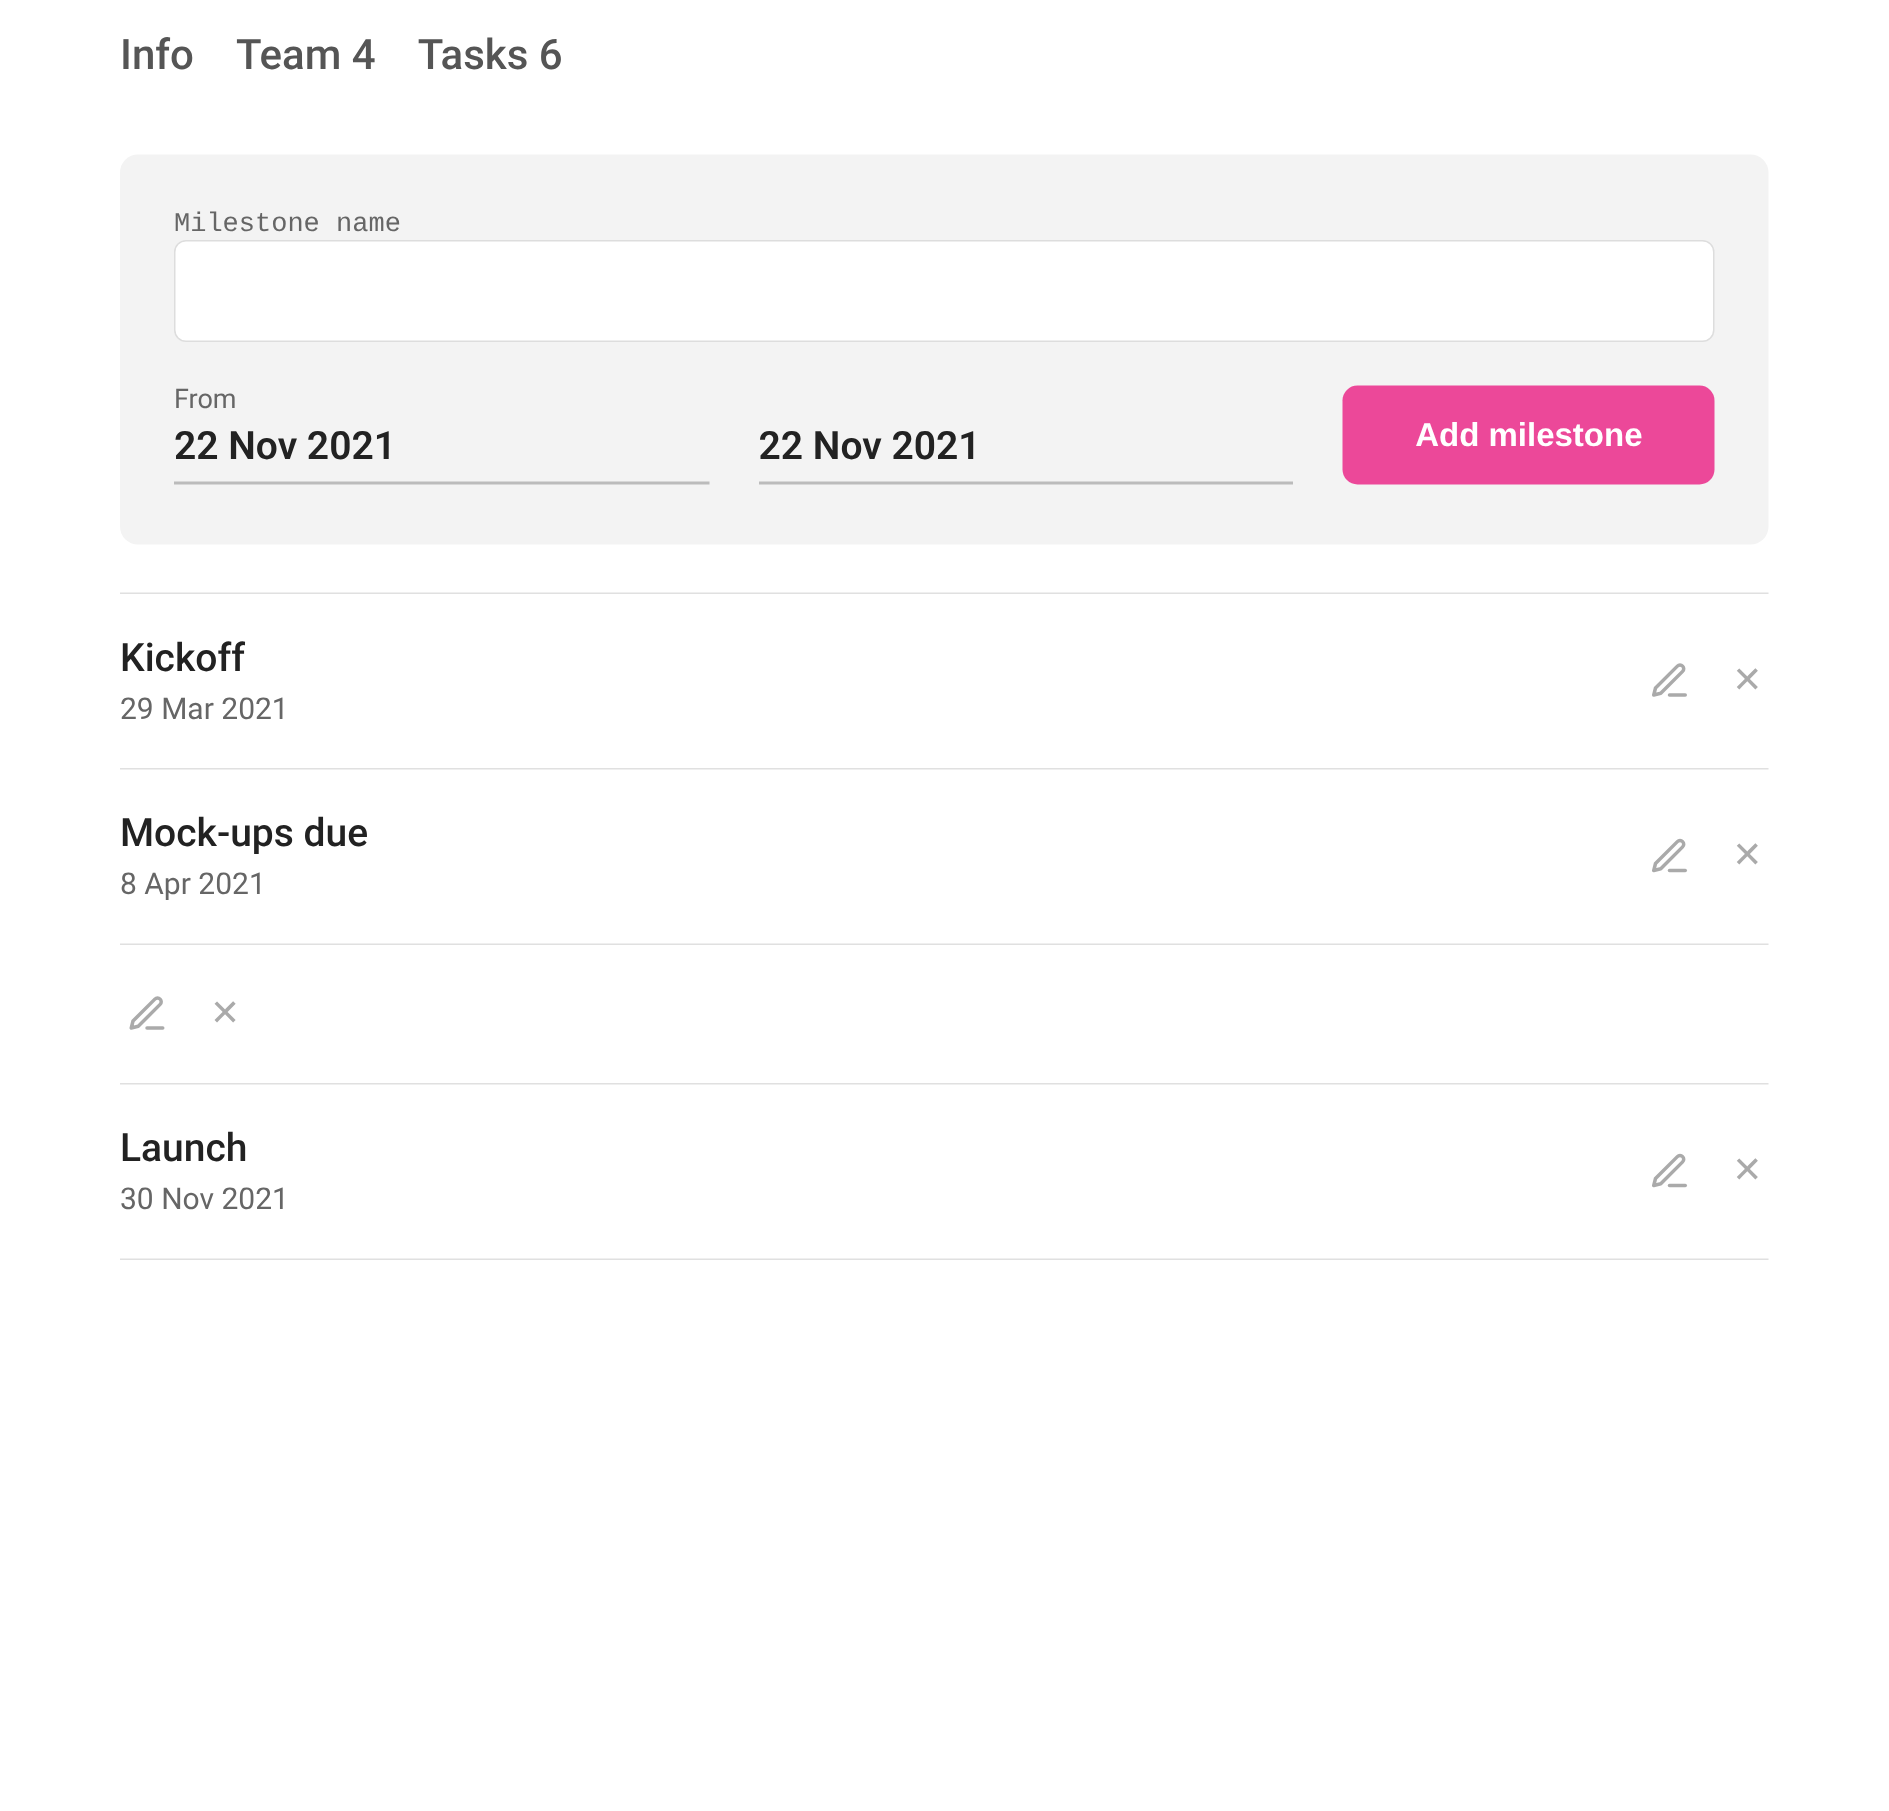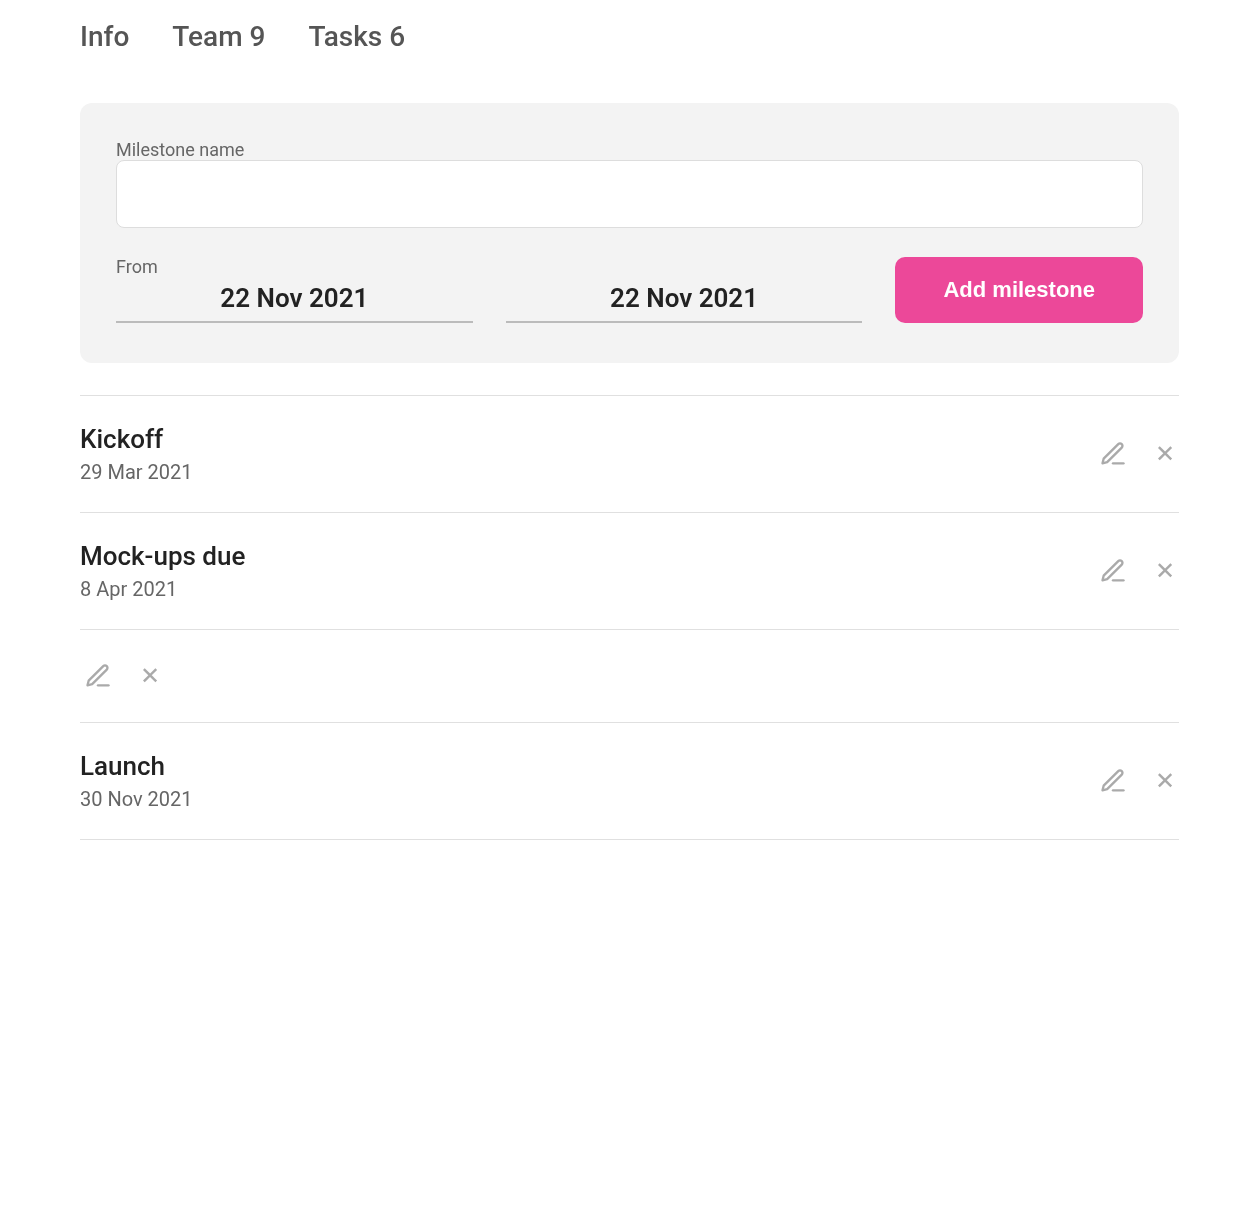--- a/index.html
+++ b/index.html
@@ -13,21 +13,21 @@
       background: #ffffff;
       color: #333;
       width: 1259px;
       min-height: 1207px;
       padding: 20px 80px;
     }
 
     
     .tabs {
       display: flex;
-      gap: 43px;
+      gap: 28px;
       align-items: center;
       padding-bottom: 0;
       margin-bottom: 32px;
     }
 
     .tab {
       font-size: 28px;
       font-weight: 500;
       color: #555;
       cursor: pointer;
@@ -46,20 +46,21 @@
       background: #f3f3f3;
       border-radius: 12px;
       padding: 36px 36px 40px;
       margin-bottom: 32px;
     }
 
     .form-label {
       font-size: 18px;
       color: #666;
       margin-bottom: 12px;
+      font-family: Liberation Mono, monospace;
     }
 
     .milestone-input {
       width: 100%;
       height: 68px;
       background: #ffffff;
       border: 1.5px solid #ddd;
       border-radius: 8px;
       font-size: 20px;
       padding: 0 16px;
@@ -86,21 +87,20 @@
       color: #666;
     }
 
     .date-value {
       font-size: 26px;
       font-weight: 600;
       color: #222;
       padding-bottom: 8px;
       border-bottom: 2px solid #bbb;
       cursor: pointer;
-      text-align: center;
     }
 
     .add-btn {
       background: #ec4899;
       color: #fff;
       border: none;
       border-radius: 10px;
       font-size: 22px;
       font-weight: 600;
       padding: 20px 48px;
@@ -168,21 +168,21 @@
     .close-icon {
       font-size: 24px;
       line-height: 1;
     }
   </style>
 </head>
 <body>
 
 <nav class="tabs">
   <span class="tab">Info</span>
-  <span class="tab">Team 9</span>
+  <span class="tab">Team 4</span>
   <span class="tab">Tasks 6</span>
 </nav>
 
 <div class="form-card">
   <label class="form-label">Milestone name</label>
   <input class="milestone-input" type="text" placeholder="" style="">
   <div class="date-row">
     <div class="date-group">
       <span class="date-label">From</span>
       <span class="date-value">22 Nov 2021</span>

